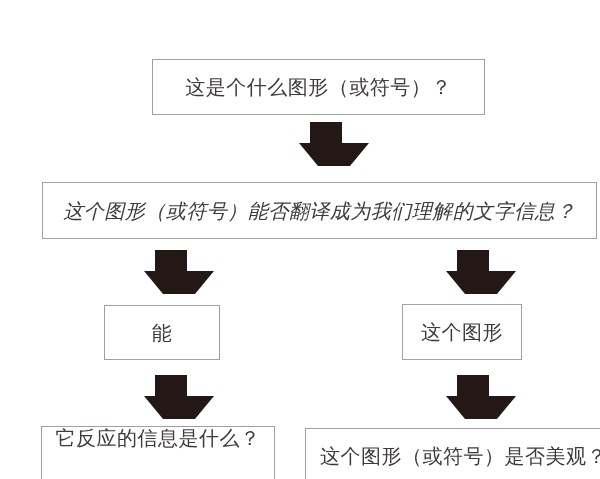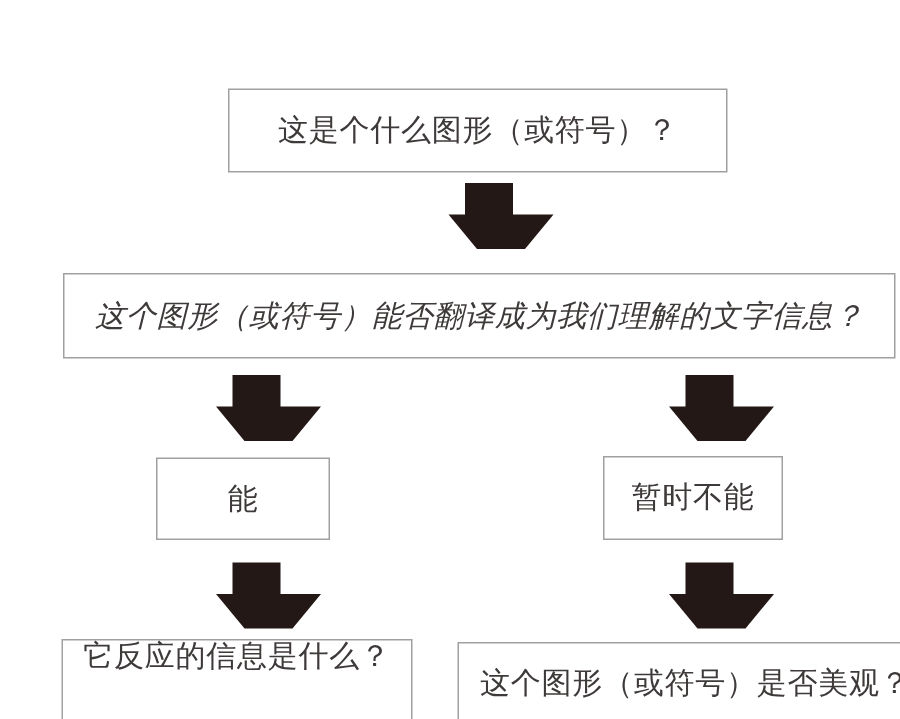--- a/index.html
+++ b/index.html
@@ -91,21 +91,21 @@
   <div class="arrow a3">
     <span class="stem"></span>
     <span class="head"></span>
   </div>
 
   <div class="box b3">
     <span>能</span>
   </div>
 
   <div class="box b4">
-    <span>暂时不能</span>
+    <span>这个图形</span>
   </div>
 
   <div class="arrow a4">
     <span class="stem"></span>
     <span class="head"></span>
   </div>
 
   <div class="arrow a5">
     <span class="stem"></span>
     <span class="head"></span>

